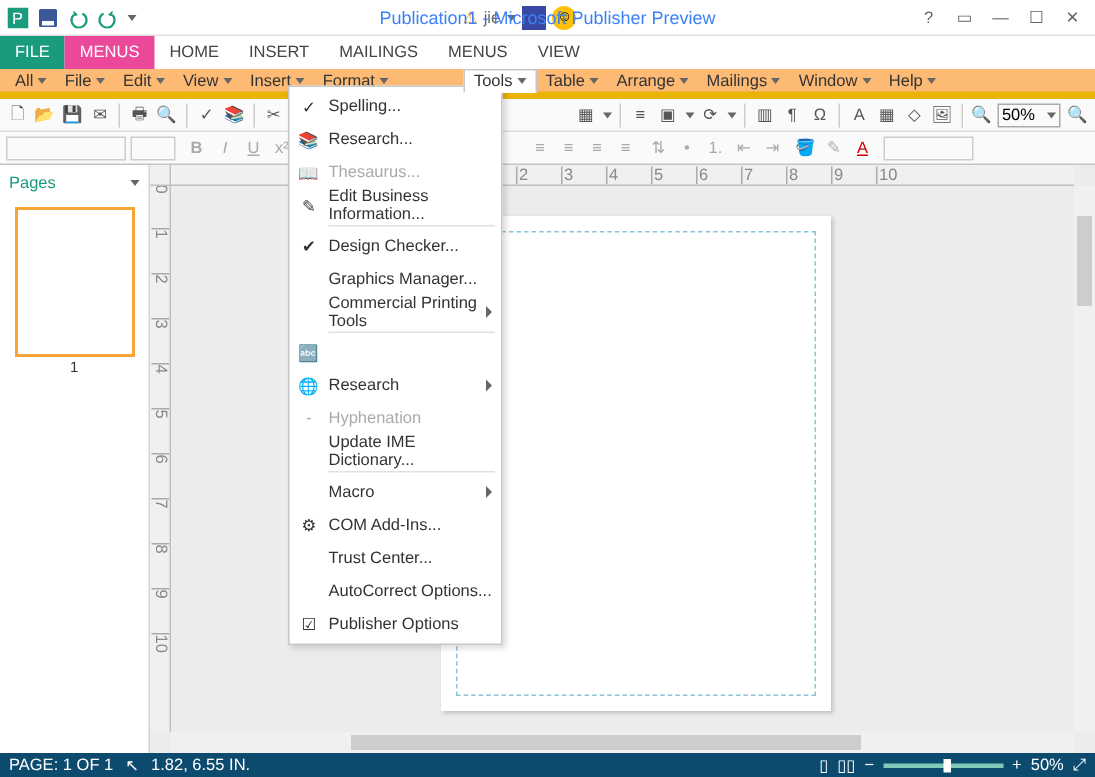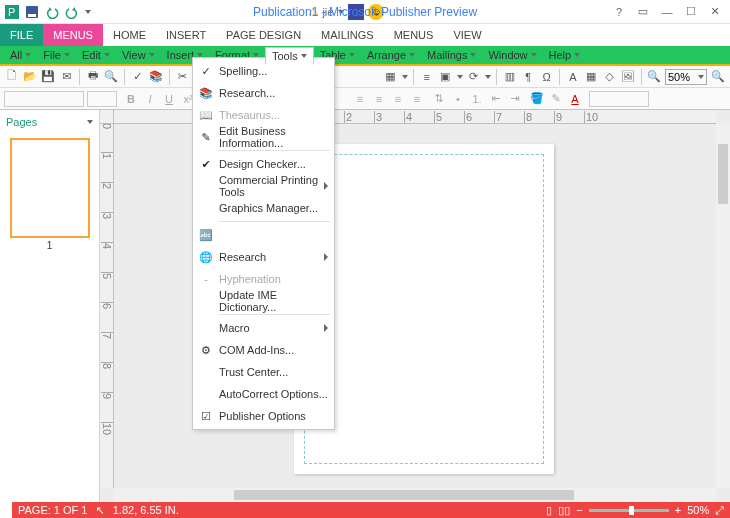--- a/index.html
+++ b/index.html
@@ -13,23 +13,23 @@
 .titlebar .winbtns .btn { width: 22px; height: 18px; display: flex; align-items: center; justify-content: center; color: #666; }
 .usr { display: flex; align-items: center; gap: 4px; margin-right: 6px; }
 .avatar { width: 16px; height: 16px; background: #3949a3; }
 .smile { width: 16px; height: 16px; background: #ffc107; border-radius: 50%; display:flex; align-items:center; justify-content:center; font-size:10px;}
 
 .tabs { height: 22px; background: #fff; display: flex; align-items: stretch; }
 .tabs .tab { padding: 0 10px; display: flex; align-items: center; color: #444; font-size: 11px; cursor: pointer; }
 .tabs .tab.file { background: #1a9b7e; color: #fff; }
 .tabs .tab.active { background: #ec4899; color: #fff; }
 
-.menubar { height: 20px; background: #22c55e; display: flex; align-items: center; padding: 0 4px; gap: 0; border-bottom: 2px solid #eab308;}
+.menubar { height: 20px; background: #fdba74; display: flex; padding: 0 4px; gap: 0; border-bottom: 5px solid #eab308;}
 .menubar .mitem { padding: 2px 6px; color: #333; cursor: pointer; display:flex; align-items:center; gap:2px;}
-.menubar .mitem.open { background: #fff; border: 1px solid #c8c8c8; border-bottom: 1px solid #fff; position: relative; z-index: 101; margin-bottom:-1px;}
+.menubar .mitem.open { background: #fff; border: 1px solid #c8c8c8; border-bottom: 1px solid #fff; position: relative; z-index: 101; margin-bottom:-1px;margin-left:44px;}
 .caret { width: 0; height: 0; border-left: 3px solid transparent; border-right: 3px solid transparent; border-top: 4px solid #666; display:inline-block; margin-left:1px;}
 
 .toolbar { height: 22px; background: #fafafa; display: flex; align-items: center; padding: 0 4px; gap: 3px; border-bottom: 1px solid #dcdcdc; }
 .toolbar .tico { width: 16px; height: 16px; display: flex; align-items: center; justify-content: center; color: #555; }
 .toolbar .sep { width: 1px; height: 16px; background: #ccc; margin: 0 2px; }
 .zoom { width: 44px; height: 16px; border: 1px solid #aaa; font-size: 10px; padding: 0 2px; display:flex; align-items:center; justify-content:space-between;}
 
 .toolbar2 { height: 22px; background: #fafafa; display: flex; align-items: center; padding: 0 4px; gap: 3px; border-bottom: 1px solid #c4c4c4;}
 .toolbar2 .tico { width: 16px; height: 16px; display: flex; align-items: center; justify-content: center; color: #aaa; }
 
@@ -56,21 +56,21 @@
 .page .margin { position: absolute; top: 10px; left: 10px; right: 10px; bottom: 10px; border: 1px dashed #8bc3d8; }
 .hscroll { position: absolute; bottom: 0; left: 14px; right: 14px; height: 14px; background: #f0f0f0; }
 .vscroll { position: absolute; top: 14px; right: 0; width: 14px; bottom: 14px; background: #f0f0f0; }
 .vscroll .thumbv { width:10px; height:60px; background:#cdcdcd; margin:20px auto 0; }
 .hscroll .thumbh { height:10px; width:340px; background:#cdcdcd; margin:2px 0 0 120px; }
 
 .ruler-ticks { position:absolute; inset:0; font-size:8px; color:#888; overflow:hidden;}
 .ruler-ticks.h span { position:absolute; top:1px; border-left:1px solid #aaa; height:12px; padding-left:1px;}
 .ruler-ticks.v span { position:absolute; left:1px; border-top:1px solid #aaa; width:12px; padding-top:0; writing-mode:vertical-rl;}
 
-.statusbar { position: absolute; bottom: 0; left: 12px; right: 0; height: 16px; background: #ef4444; color: #fff; display: flex; align-items: center; padding: 0 6px; font-size: 10px; gap: 8px;}
+.statusbar { position: absolute; bottom: 0; left: 0; right: 0; height: 16px; background: #0c4a6e; color: #fff; display: flex; align-items: center; padding: 0 6px; font-size: 10px; gap: 8px;}
 .statusbar .right { margin-left: auto; display: flex; align-items: center; gap: 6px; }
 .slider { width: 80px; height: 3px; background: #7fcab8; position: relative; }
 .slider .knob { position: absolute; left: 40px; top: -3px; width: 5px; height: 9px; background: #fff; }
 
 svg { display: block; }
 </style>
 </head>
 <body>
 
 <div class="titlebar">
@@ -116,21 +116,20 @@
     <span class="btn">☐</span>
     <span class="btn">✕</span>
   </div>
 </div>
 
 <div class="tabs">
   <div class="tab file">FILE</div>
   <div class="tab active">MENUS</div>
   <div class="tab">HOME</div>
   <div class="tab">INSERT</div>
-  <div class="tab">PAGE DESIGN</div>
   <div class="tab">MAILINGS</div>
   <div class="tab">MENUS</div>
   <div class="tab">VIEW</div>
 </div>
 
 <div class="menubar">
   <span class="mitem">
       <span>All</span>
       <span class="caret"></span>
     </span>
@@ -274,26 +273,26 @@
       <span class="dico">✎</span>
       <span class="dtext">Edit Business Information...</span>
     </div>
   <div class="dsep"></div>
   <div class="ditem">
       <span class="dico">✔</span>
       <span class="dtext">Design Checker...</span>
     </div>
   <div class="ditem">
       <span class="dico"></span>
+      <span class="dtext">Graphics Manager...</span>
+    </div>
+  <div class="ditem">
+      <span class="dico"></span>
       <span class="dtext">Commercial Printing Tools</span>
       <span class="arrow"></span>
-    </div>
-  <div class="ditem">
-      <span class="dico"></span>
-      <span class="dtext">Graphics Manager...</span>
     </div>
   <div class="dsep"></div>
   <div class="ditem disabled">
       <span class="dico">🔤</span>
     </div>
   <div class="ditem">
       <span class="dico">🌐</span>
       <span class="dtext">Research</span>
       <span class="arrow"></span>
     </div>

